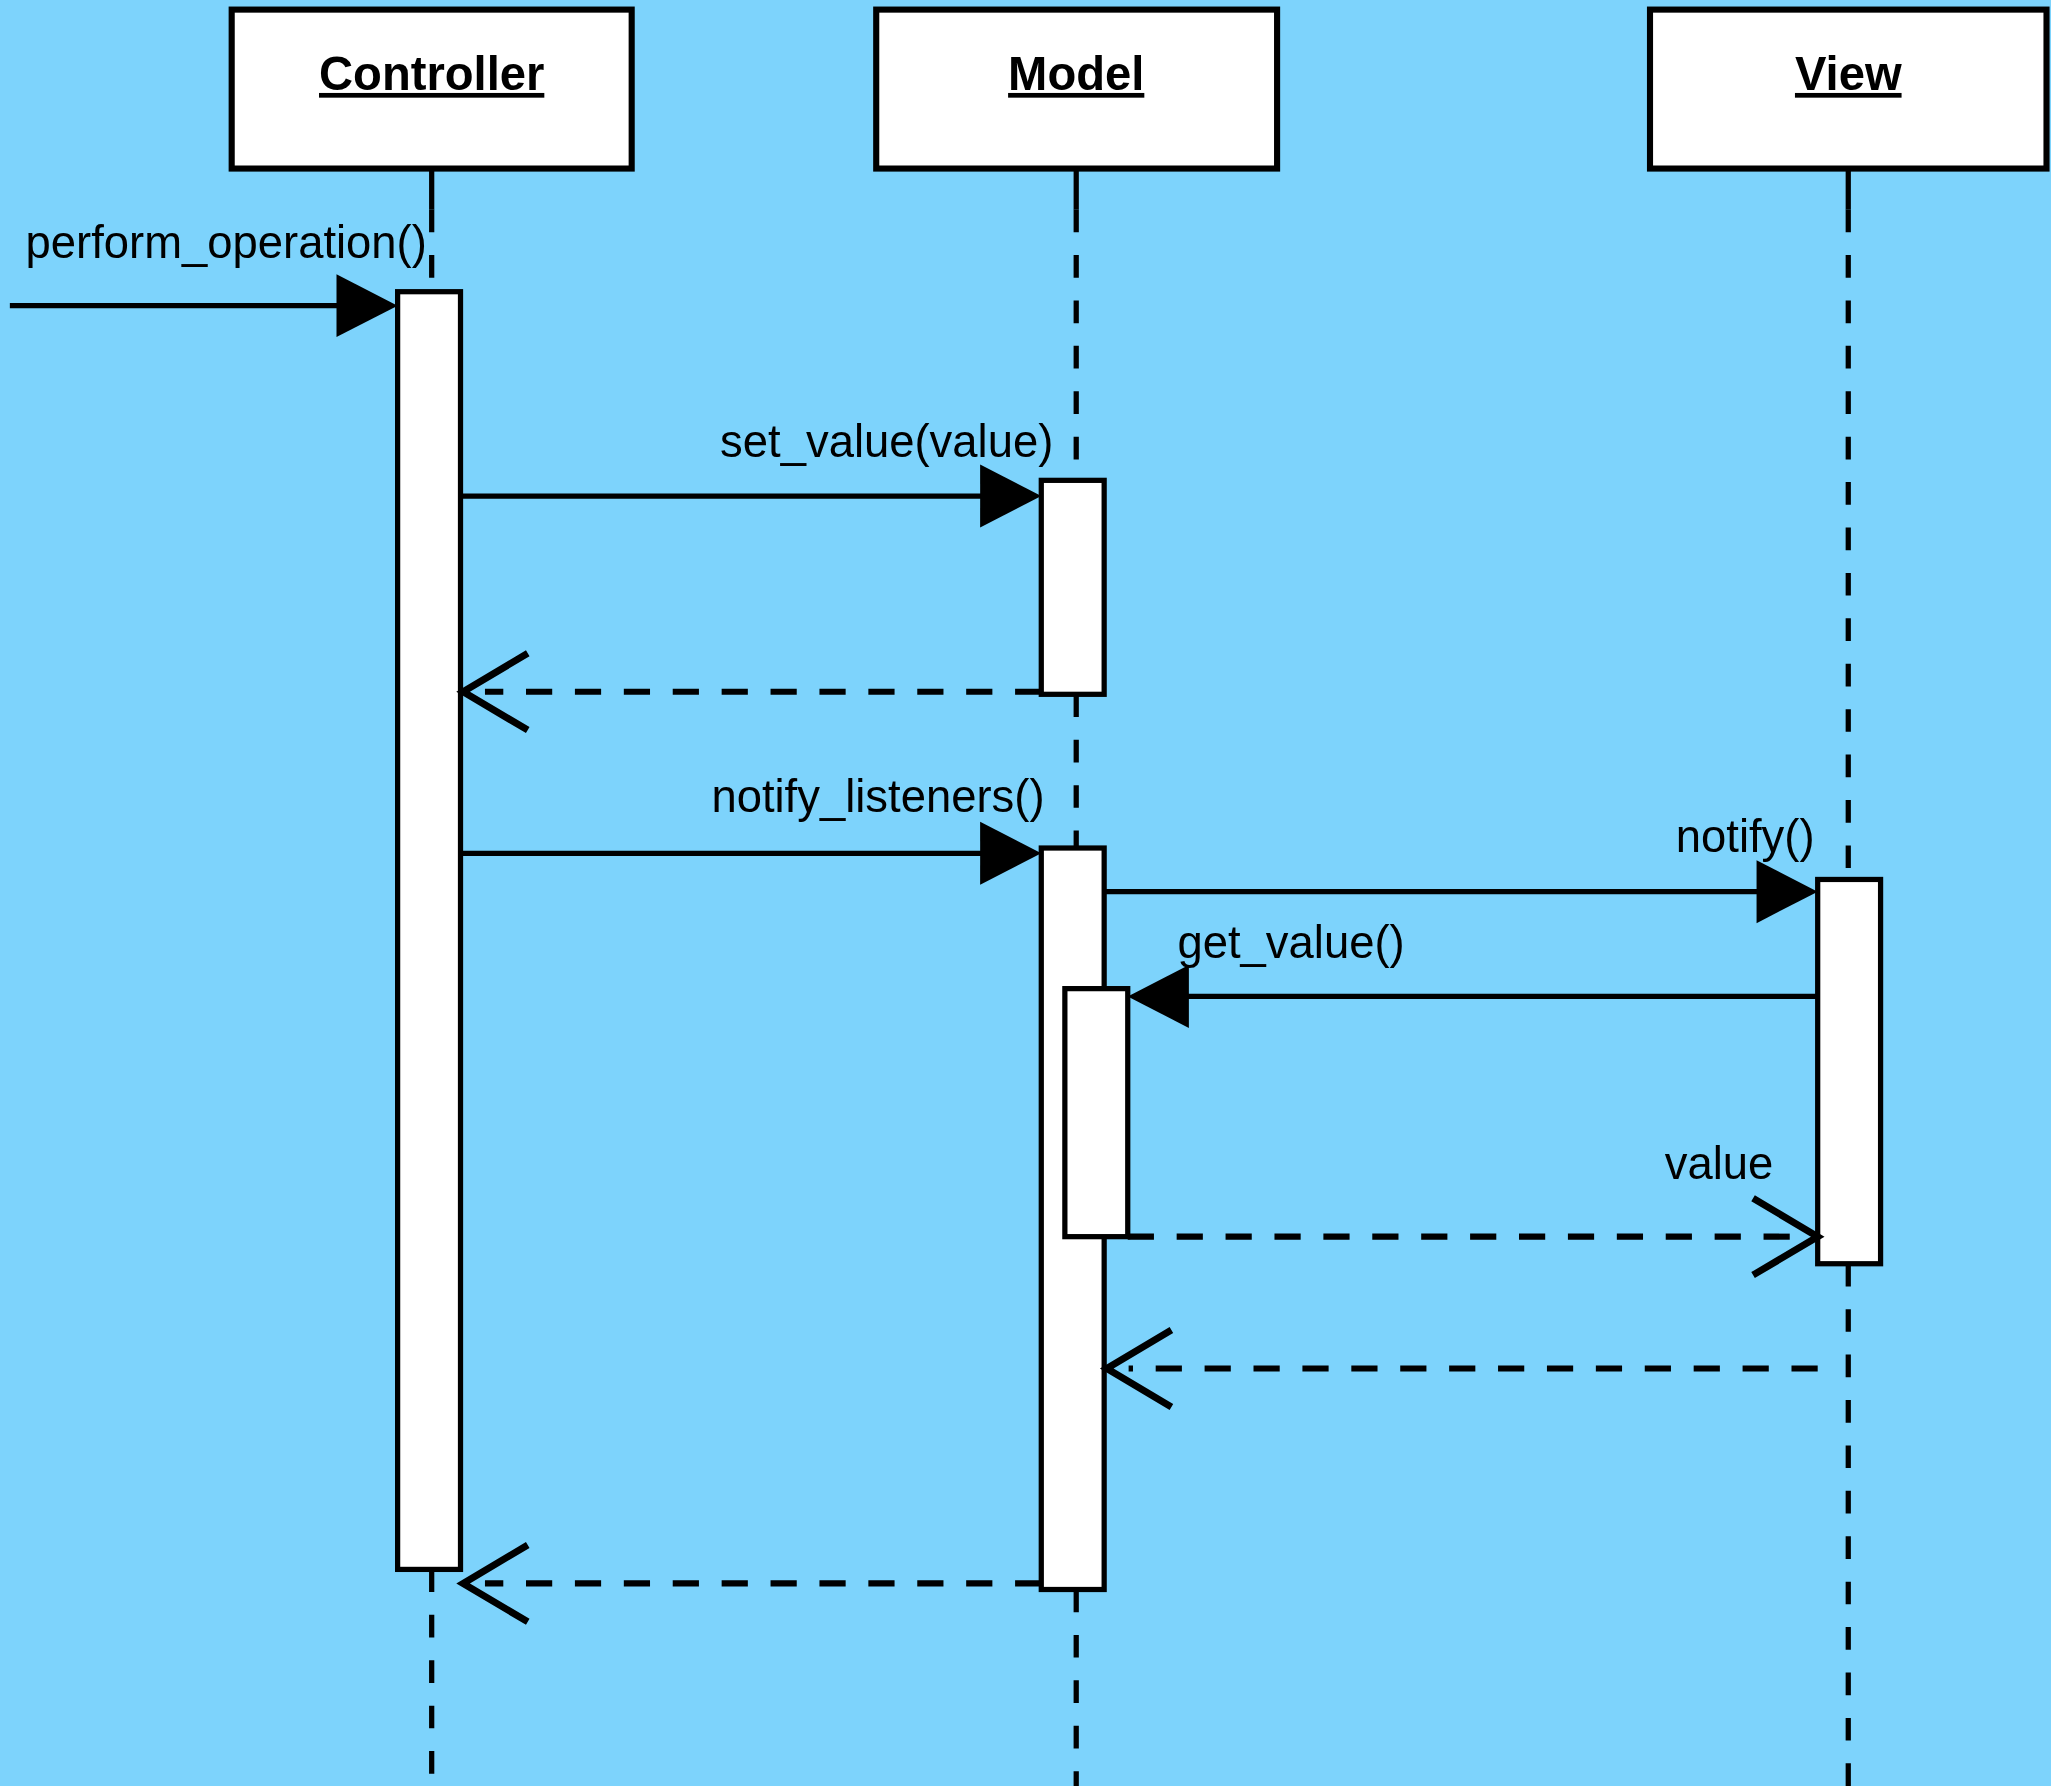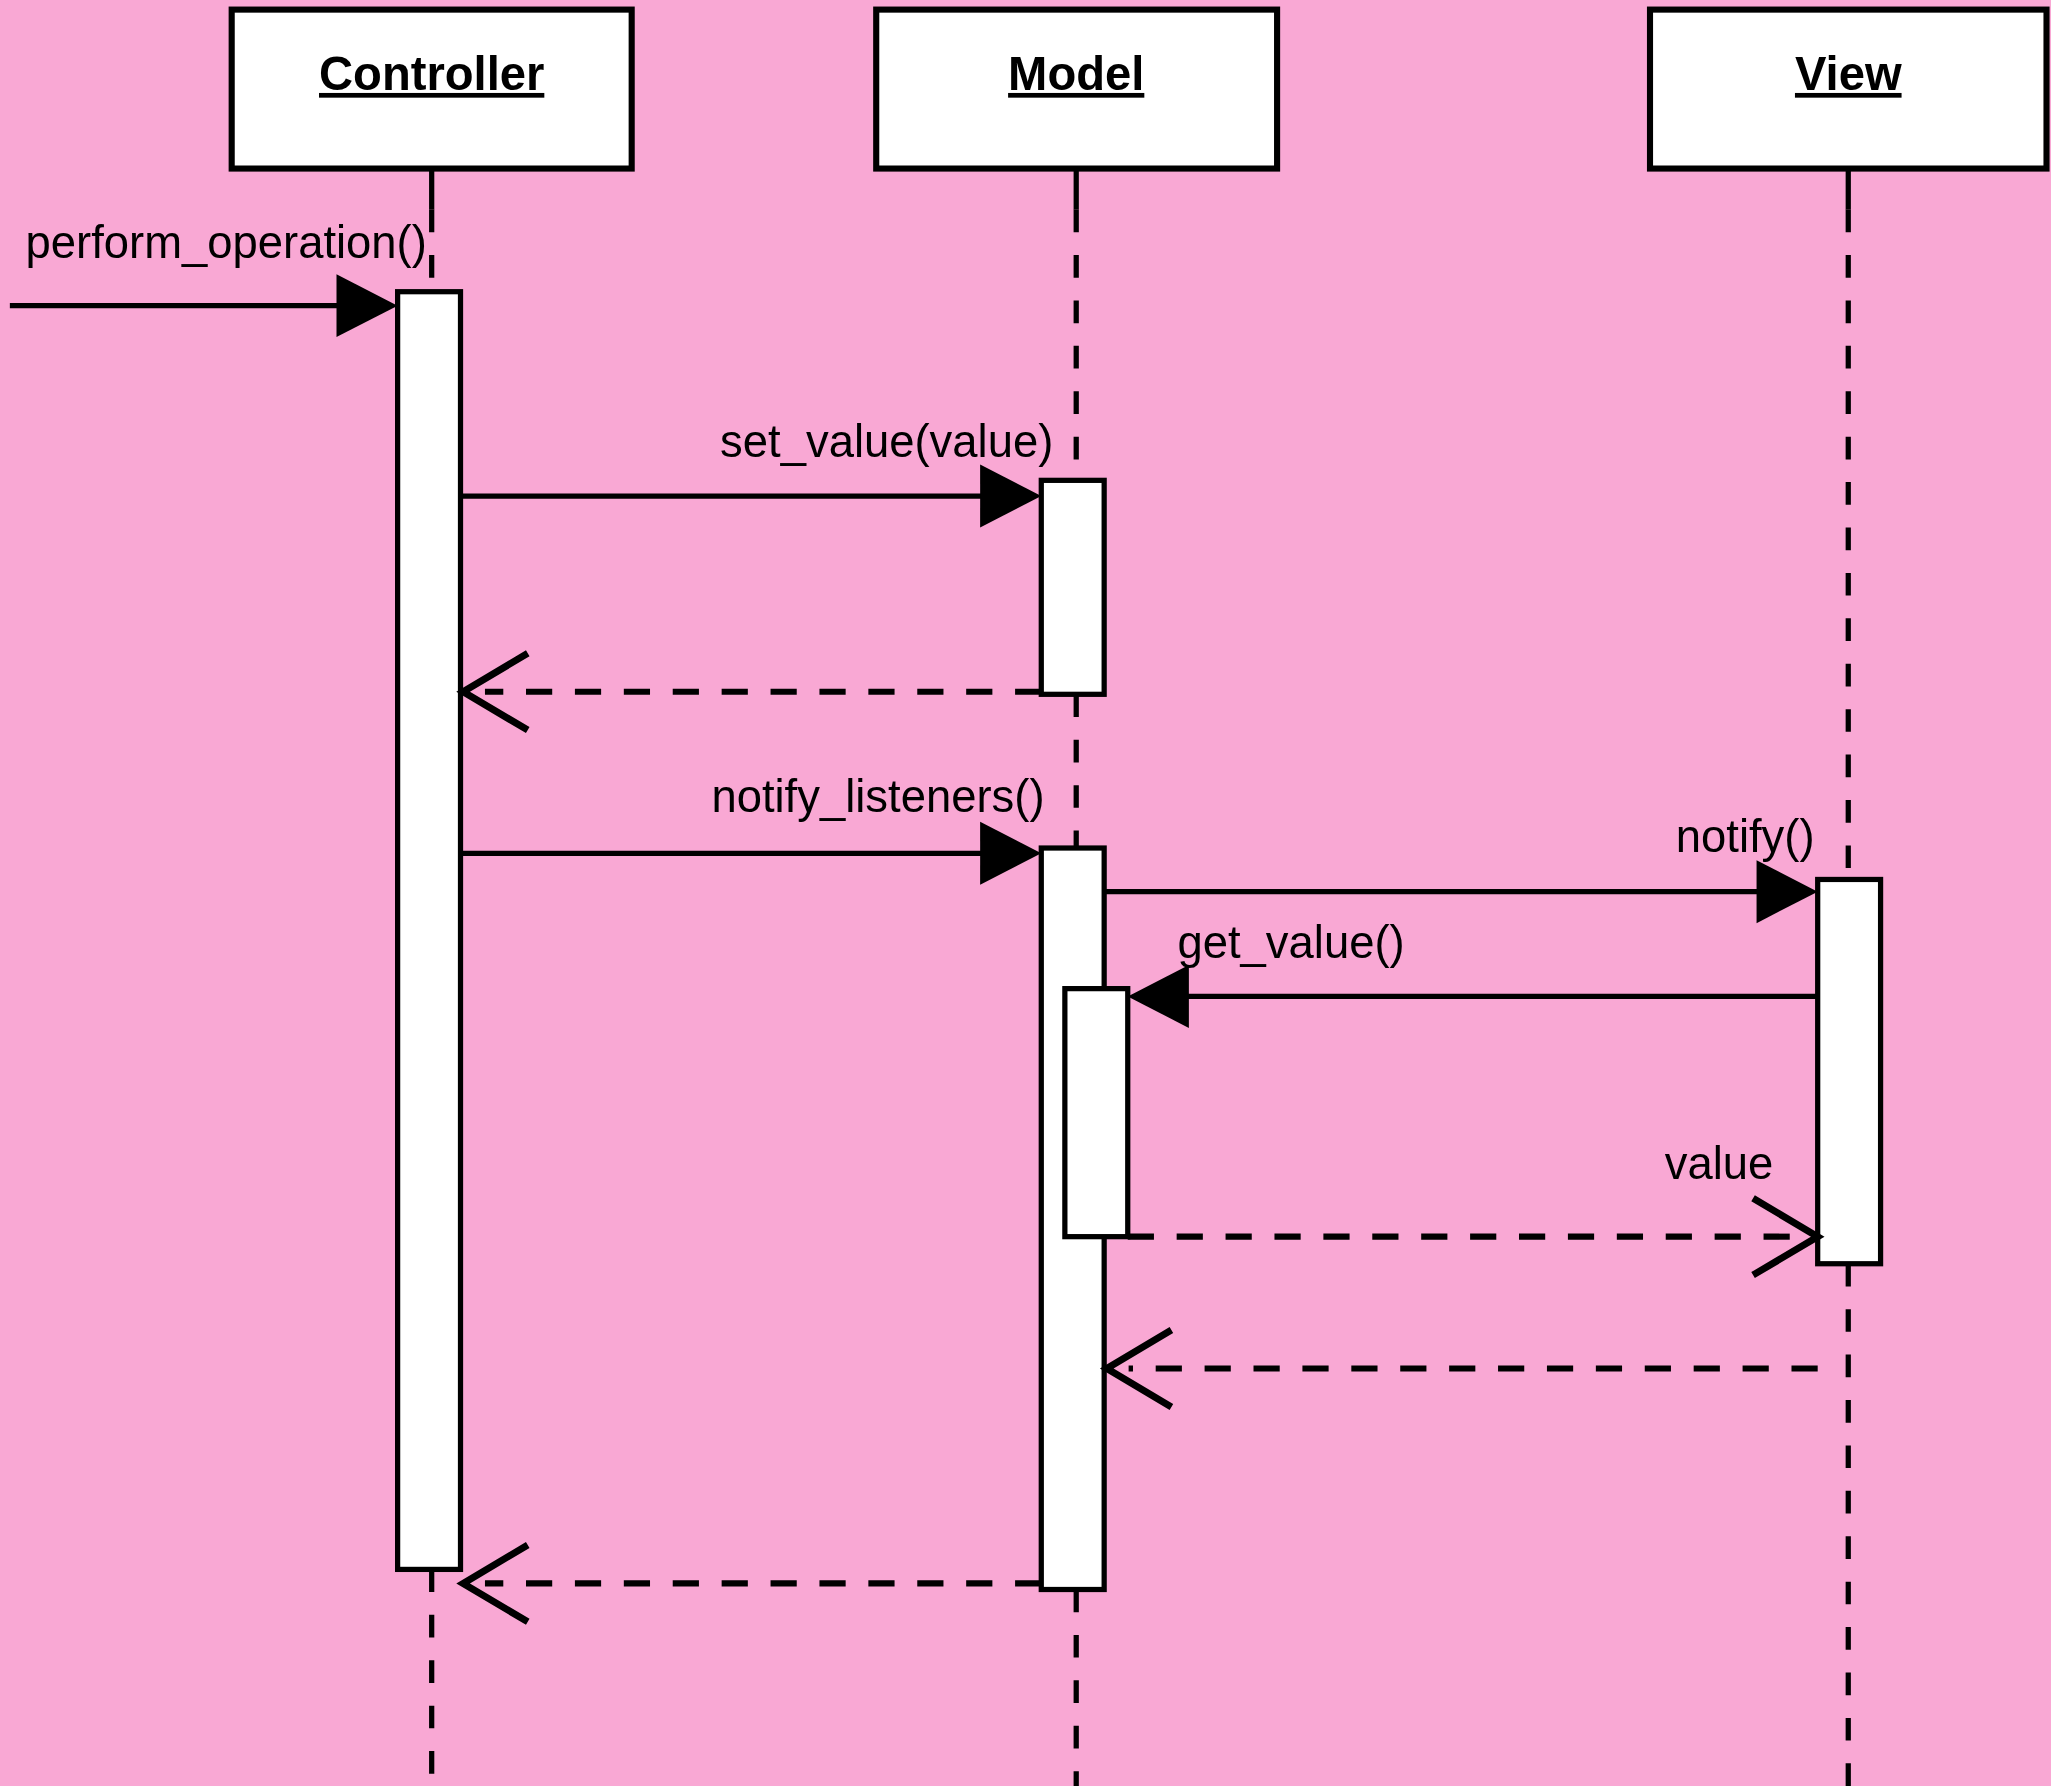--- a/index.html
+++ b/index.html
@@ -1,17 +1,17 @@
 <!DOCTYPE html>
 <html style="font-size:14px"><head>
 <meta charset="utf-8">
 <style>
   html,body{margin:0;padding:0;background:#ffffff;}
   body{width:2052px;height:1786px;font-family:"Liberation Sans",sans-serif;}
-  #diagram-root{position:relative;width:2052px;height:1786px;overflow:hidden;background:#f9a8d4;}
+  #diagram-root{position:relative;width:2052px;height:1786px;overflow:hidden;background:#7dd3fc;}
   svg#seq{position:absolute;left:0;top:0;width:2052px;height:1786px;display:block;}
   text{font-family:"Liberation Sans",sans-serif;fill:#000;}
   .participant-label{font-size:54px;font-weight:bold;text-anchor:middle;text-decoration:underline;}
   .msg-label{font-size:52px;text-anchor:middle;}
   .msg-label.start{text-anchor:start;}
   .participant-box{fill:#ffffff;stroke:#000000;stroke-width:7;}
   .lifeline{stroke:#000000;stroke-width:6;fill:none;stroke-dasharray:26 26;}
   .lifeline-stub{stroke:#000000;stroke-width:6;fill:none;}
   .activation{fill:#ffffff;stroke:#000000;stroke-width:6;}
   .call-line{stroke:#000000;stroke-width:6;fill:none;}

